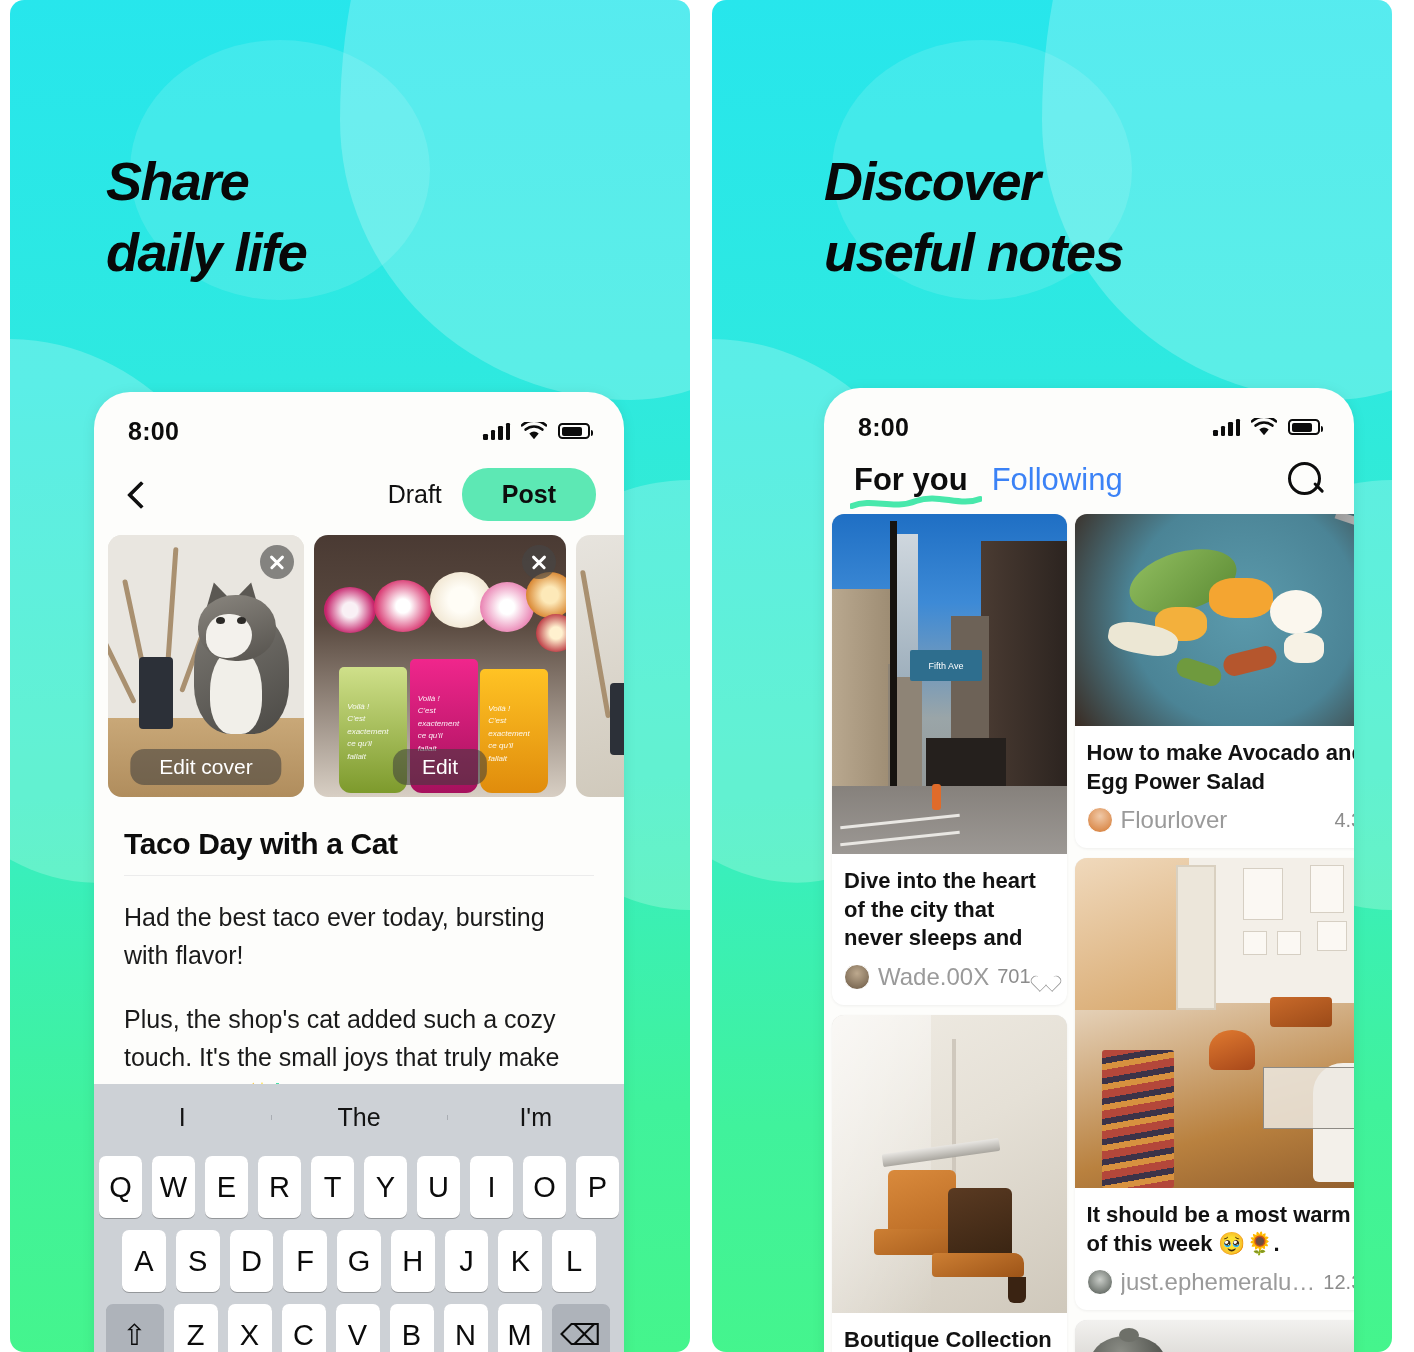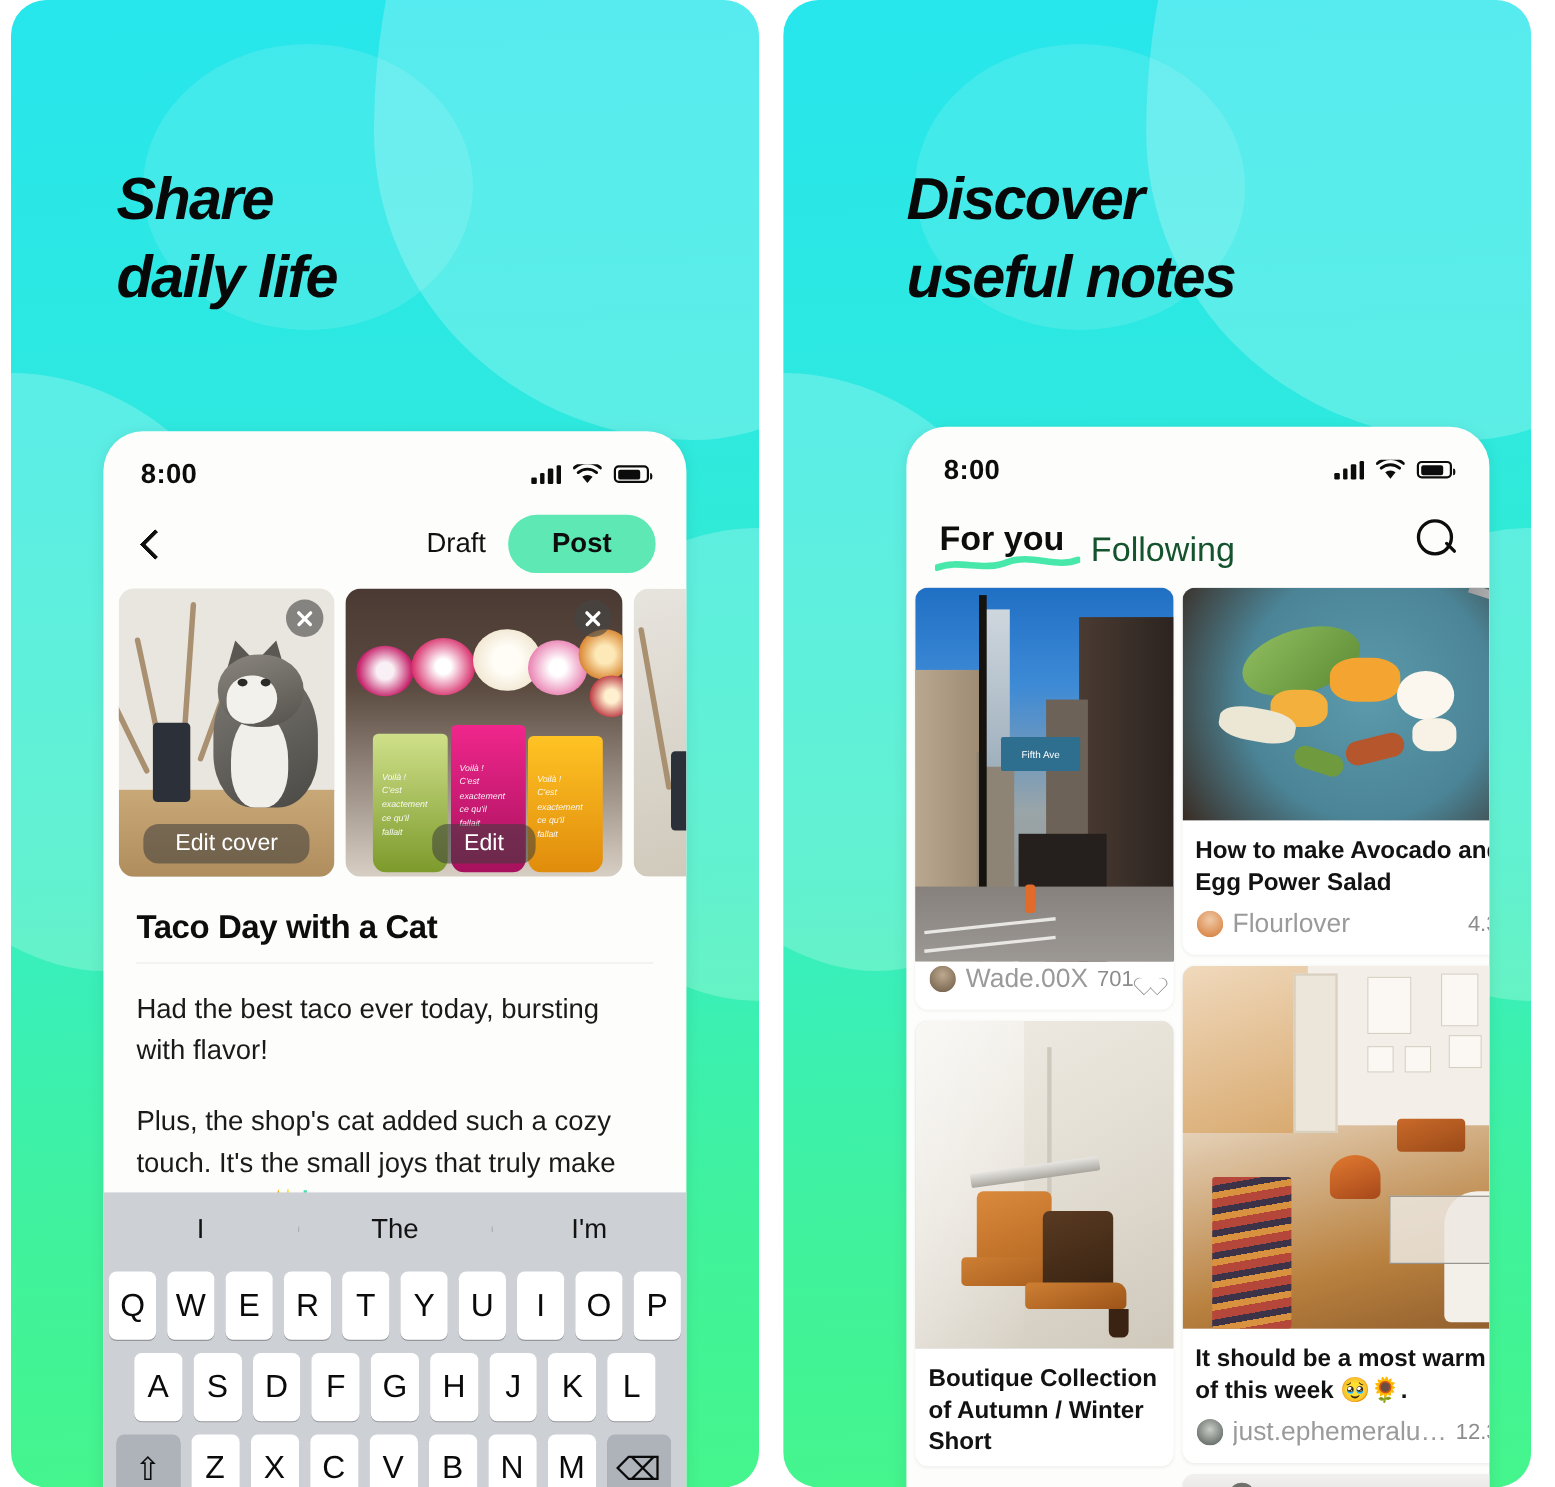--- a/index.html
+++ b/index.html
@@ -7,21 +7,21 @@
     width:1414px; height:1352px;
     background:#ffffff;
     font-family:"Liberation Sans", sans-serif;
     overflow:hidden;
   }
   .stage { position:relative; width:1414px; height:1352px; display:flex; gap:22px; }
 
   
   .panel {
     position:relative;
-    border-radius:32px;
+    border-radius:14px;
     overflow:hidden;
     flex:0 0 auto;
   }
   .panel-left  { width:680px; height:1352px; margin-left:10px;}
   .panel-right { width:680px; height:1352px; }
 
   .bg {
     position:absolute; inset:0;
     background:linear-gradient(178deg,#27e6ec 0%,#2ee9e0 28%,#37eec4 58%,#40f29c 82%,#45f58c 100%);
   }
@@ -154,21 +154,21 @@
     cursor:pointer;
   }
   .krow-2 { padding-left:28px; padding-right:28px;}
   .krow-3 { padding-left:2px;}
   .key-wide { width:58px; background:#aeb3ba; }
 
   
   .feed-nav { display:flex; align-items:center; padding:8px 30px 16px 30px;}
   .tab { font-size:31px; cursor:pointer; position:relative;}
   .tab-active { font-weight:bold; color:#0d0d0d; margin-right:24px;}
-  .tab-inactive { color:#14532d; font-weight:500;margin-top:20px;}
+  .tab-inactive { color:#3b82f6; font-weight:500;}
   .squiggle { position:absolute; left:-4px; bottom:-12px; width:132px; height:16px;}
   .feed-spacer{flex:1;}
   .search-ico{width:36px;height:36px;position:relative;cursor:pointer;}
   .search-ico::before{content:"";position:absolute;left:0;top:0;width:27px;height:27px;border:3.4px solid #0d0d0d;border-radius:50%;}
   .search-ico::after{content:"";position:absolute;left:24px;top:24px;width:13px;height:3.4px;background:#0d0d0d;border-radius:2px;transform:rotate(45deg);}
 
   .feed { display:flex; gap:8px; padding:0 8px; height:880px; overflow:hidden;}
   .col { flex:1; display:flex; flex-direction:column; gap:10px;}
   .card { background:#fff; border-radius:12px; overflow:hidden; flex:0 0 auto; box-shadow:0 1px 3px rgba(0,0,0,.06);}
   .card-img { width:100%; position:relative; overflow:hidden; background:#ddd;}
@@ -410,20 +410,21 @@
               <div class="bldg" style="right:0;width:86px;height:92%;background:linear-gradient(90deg,#4a3b32,#2c2420);"></div>
               <div class="bldg" style="right:78px;width:38px;height:70%;background:#6d6257;"></div>
               <div class="bldg" style="left:94px;bottom:0;width:80px;height:34%;background:#25201d;"></div>
               <div style="position:absolute;left:58px;top:2%;width:7px;height:84%;background:#16130f;"></div>
               <div class="street-sign" style="left:78px;top:40%;width:72px;height:31px;">Fifth Ave</div>
               <div style="position:absolute;left:0;right:0;bottom:0;height:20%;background:linear-gradient(180deg,#86817c,#9c9894);"></div>
               <div style="position:absolute;left:8px;bottom:4%;width:120px;height:3px;background:#e9e7e3;transform:rotate(-6deg);"></div>
               <div style="position:absolute;left:8px;bottom:9%;width:120px;height:3px;background:#e9e7e3;transform:rotate(-6deg);"></div>
               <div style="position:absolute;left:100px;bottom:13%;width:9px;height:26px;background:#e06b2a;border-radius:3px;"></div>
             </div>
+            <div class="card-title">Dive into the heart of the city that never sleeps and</div>
             <div class="card-meta">
               <div class="avatar" style="background:radial-gradient(circle at 50% 35%,#bda98e,#6a5844);"></div>
               <div class="uname">Wade.00X</div>
               <div class="likes">
                 <span>701</span>
                 <span class="heart"></span>
               </div>
             </div>
           </div>
 

